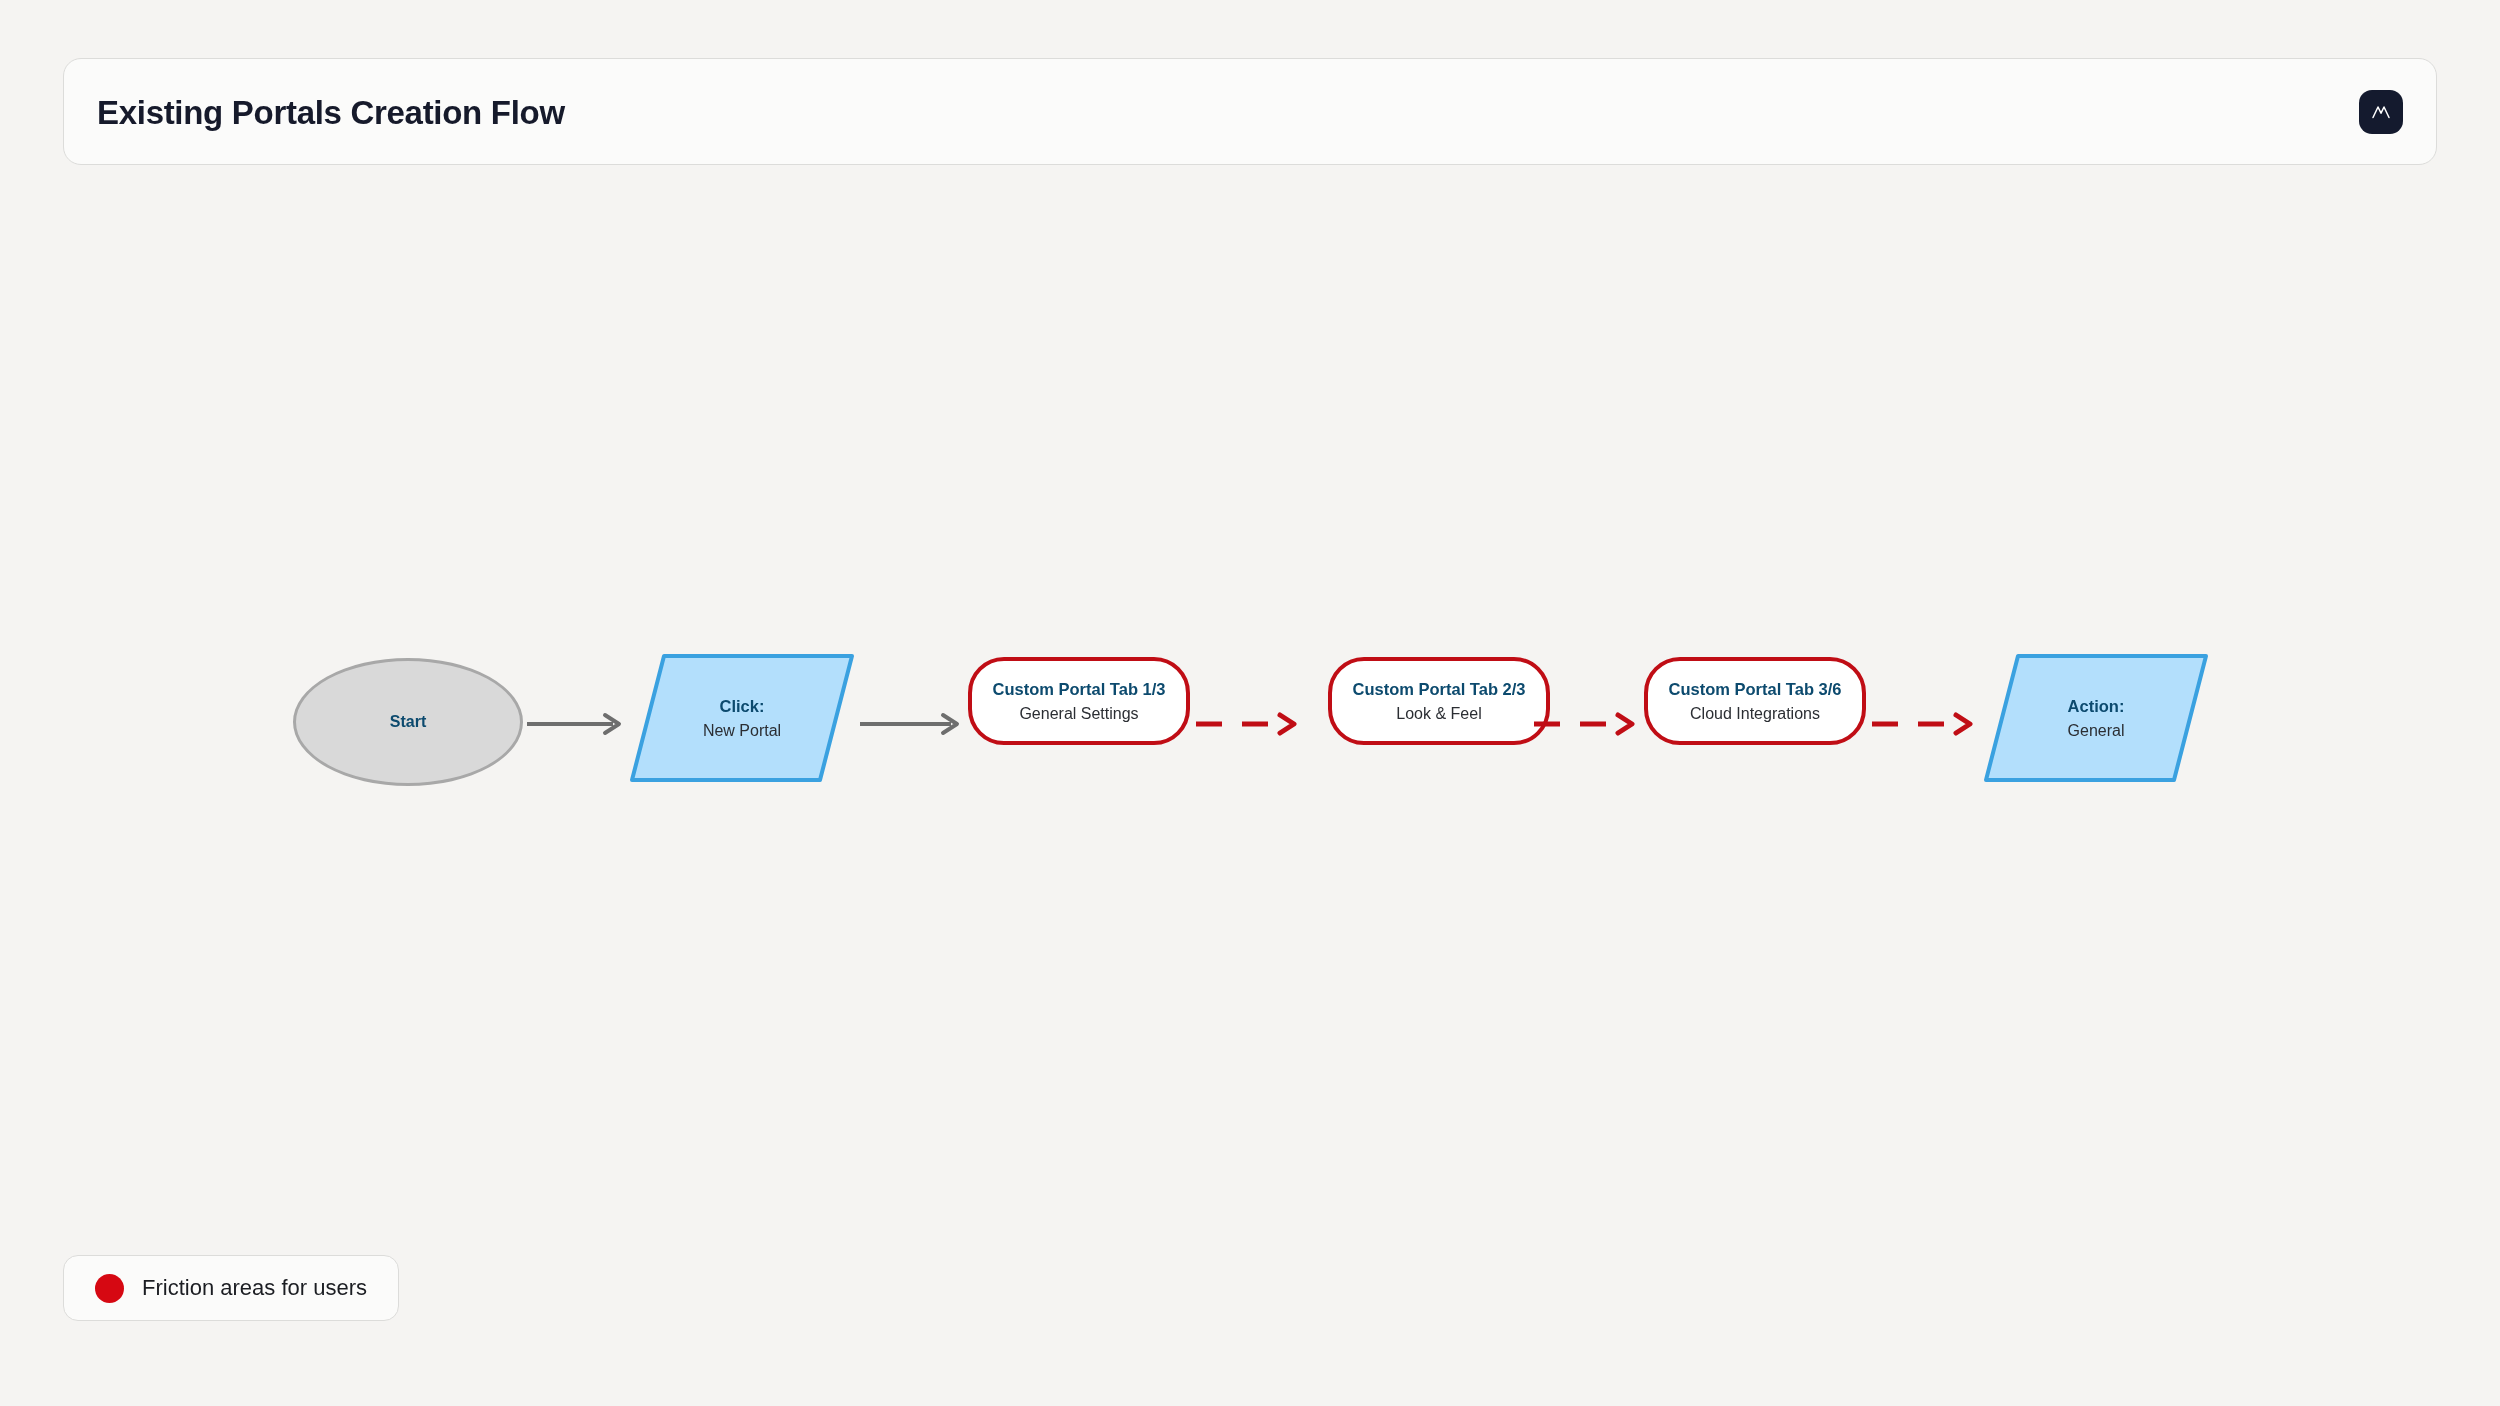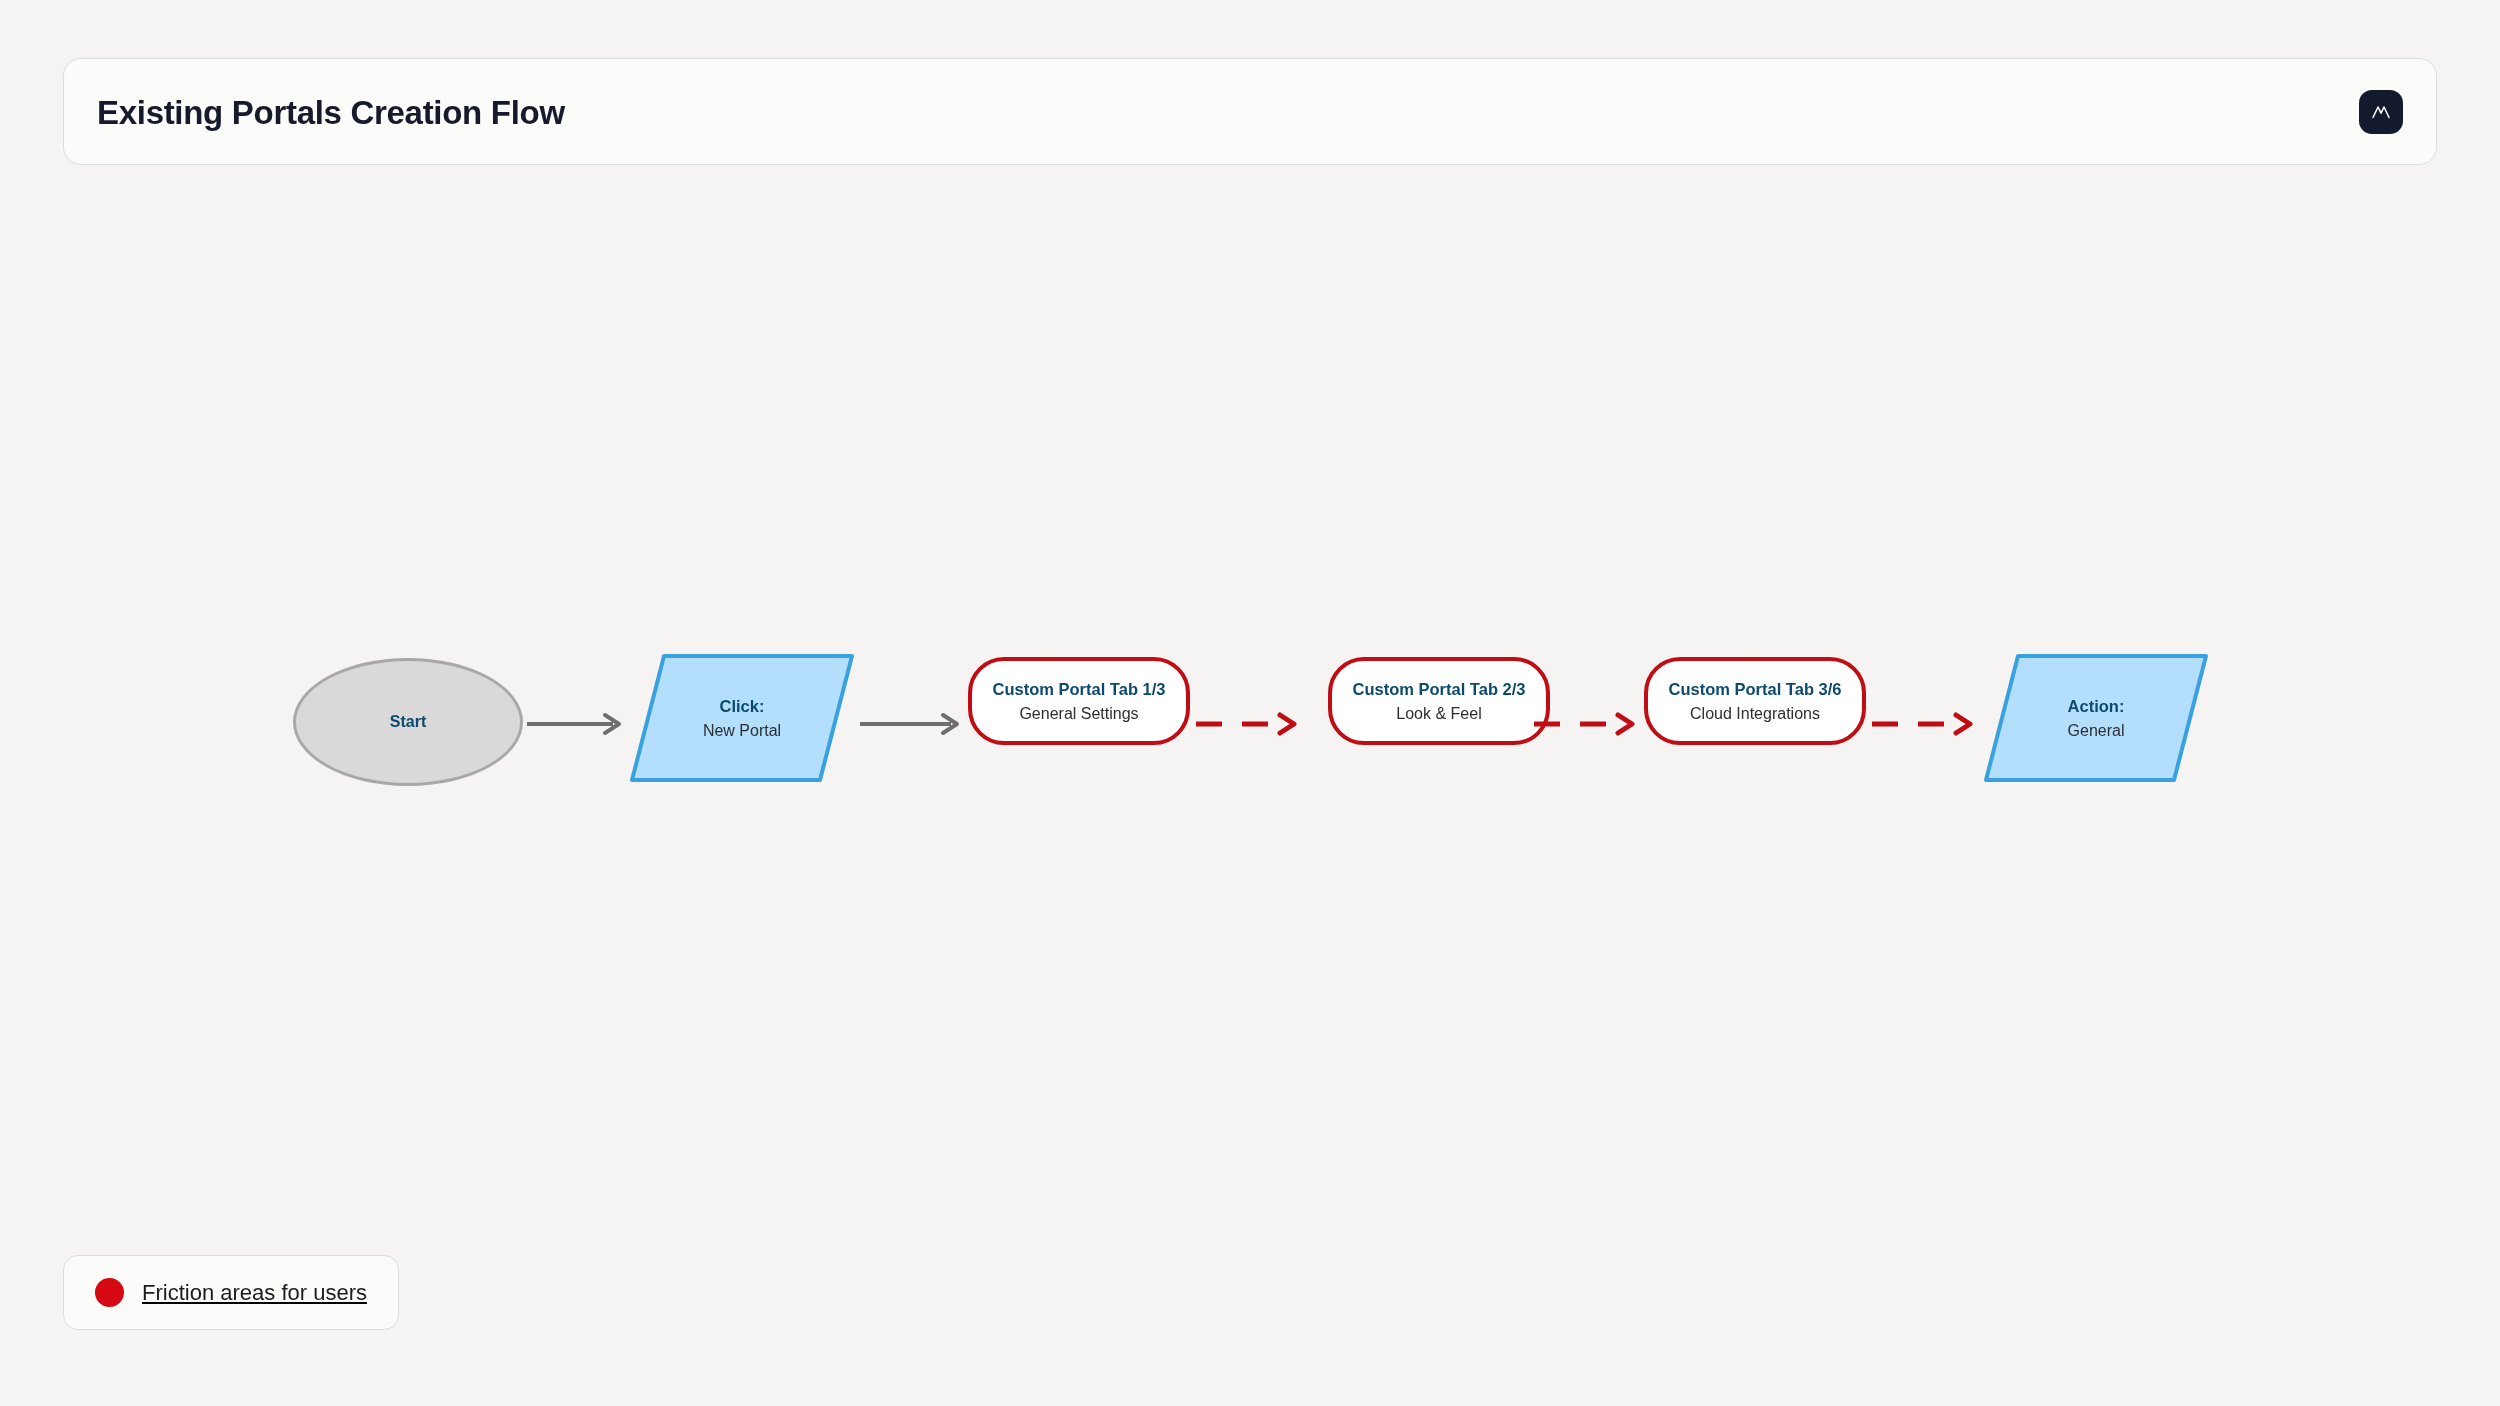--- a/index.html
+++ b/index.html
@@ -145,30 +145,29 @@
   #conn-2 { left: 860px; width: 105px; }
   #conn-3 { left: 1194px; width: 109px; }
   #conn-4 { left: 1532px; width: 109px; }
   #conn-5 { left: 1870px; width: 109px; }
 
   
   #legend-card {
     position: absolute;
     left: 63px;
     top: 1255px;
-    height: 75px;
+    height: 66px;
     background: #fbfbfa;
     border: 1px solid #dcdcda;
     border-radius: 15px;
     box-sizing: border-box;
     display: inline-flex;
     align-items: center;
     padding: 1px 31px;
     gap: 18px;
-    text-decoration: underline;
   }
   #legend-swatch {
     width: 29px;
     height: 29px;
     border-radius: 50%;
     background: #d60812;
     flex: 0 0 auto;
   }
   #legend-label {
     font-size: 22px;

